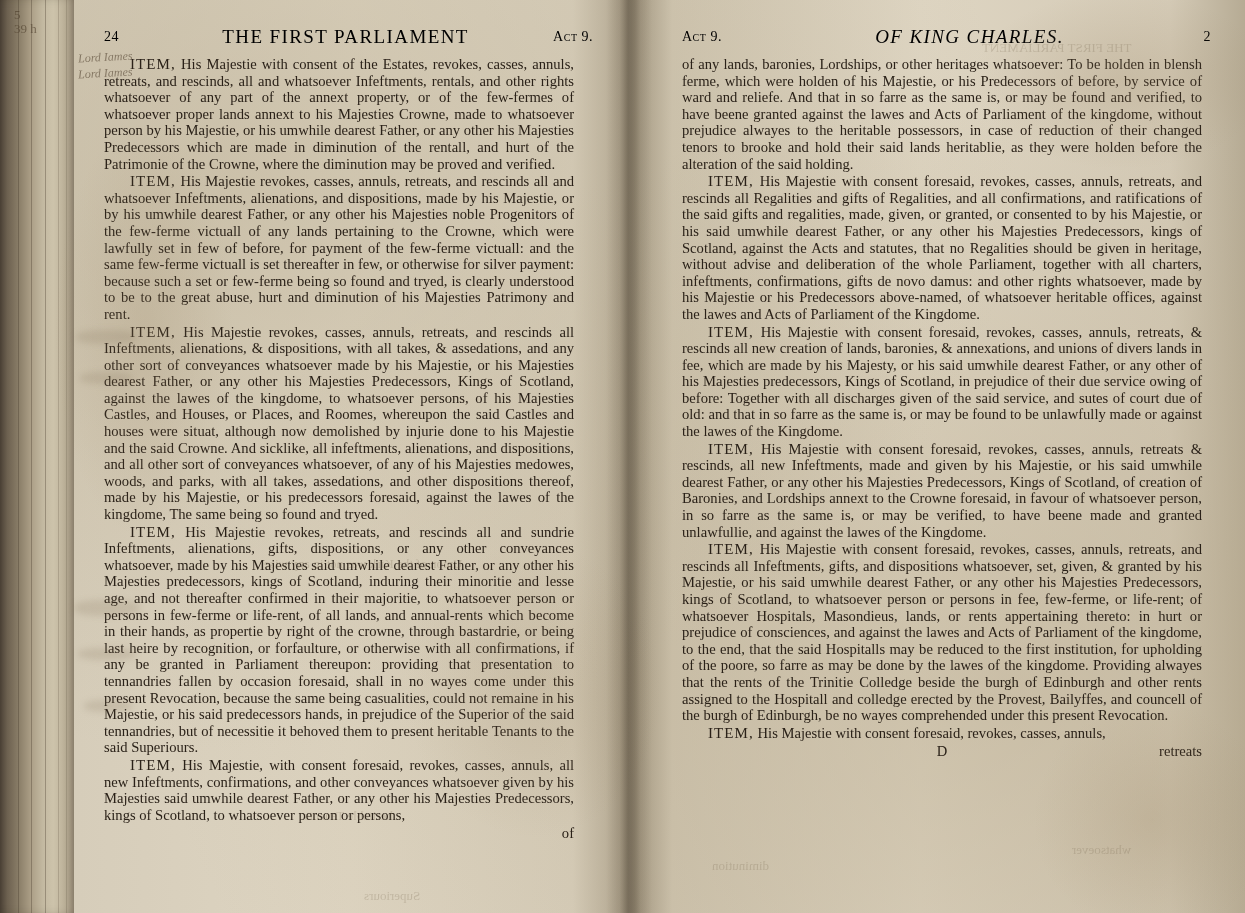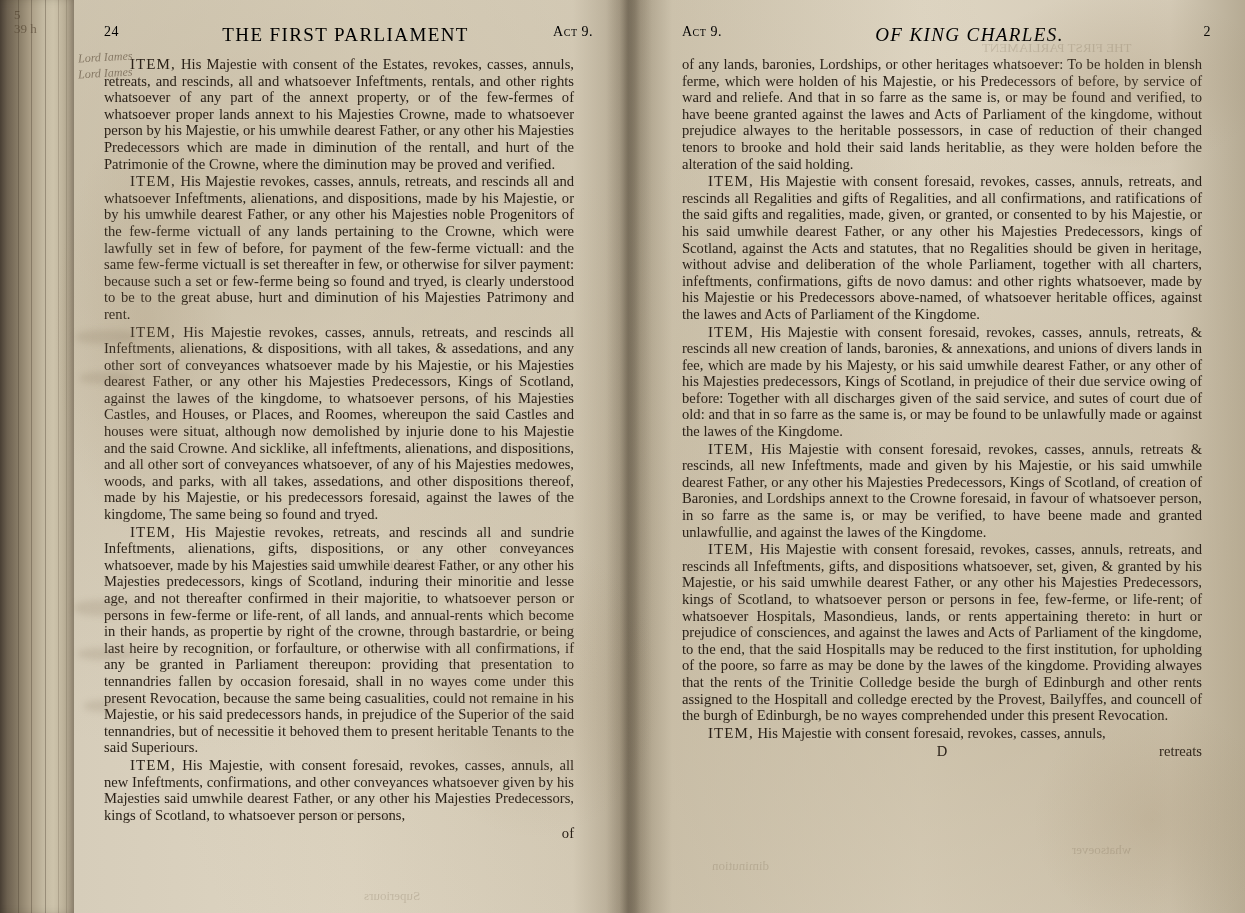--- a/index.html
+++ b/index.html
@@ -70,21 +70,21 @@
 
   
   .page .stain {
     position: absolute;
     border-radius: 50%;
     pointer-events: none;
   }
 
   .hdr {
     display: flex;
-    align-items: flex-start;
+    align-items: center;
     font-size: 17px;
     letter-spacing: 0.6px;
     margin-bottom: 6px;
     height: 26px;
   }
   .hdr .folio {
     font-size: 14px;
     width: 34px;
   }
   .hdr .title {

